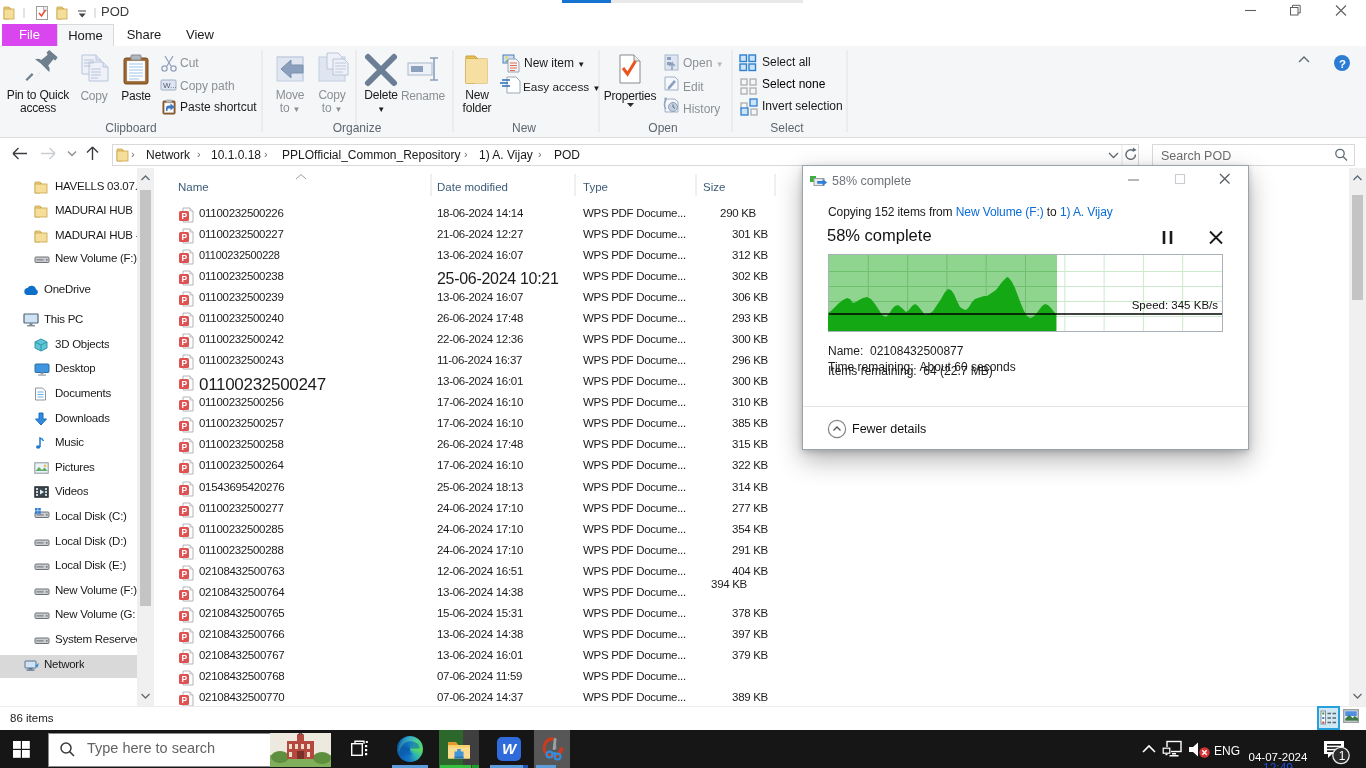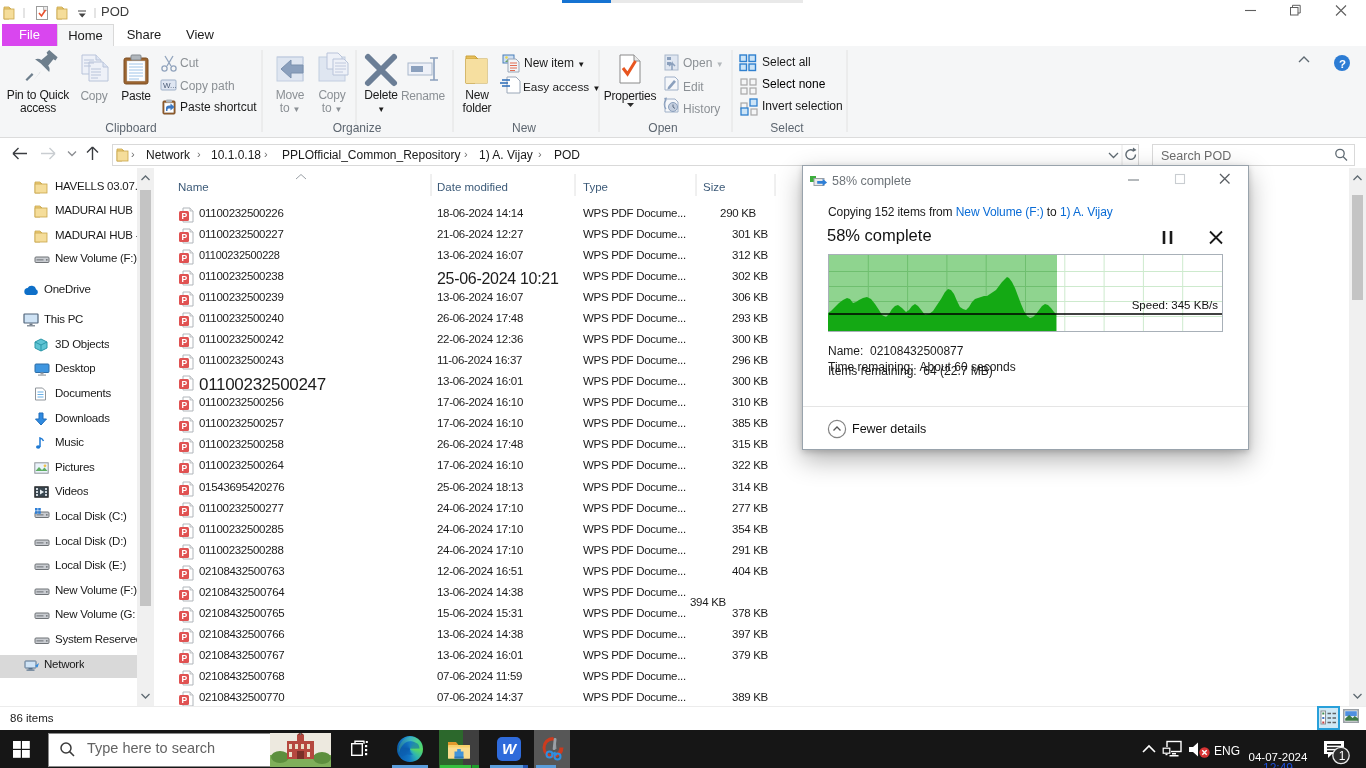--- a/index.html
+++ b/index.html
@@ -570,21 +570,21 @@
 <div class="ab" style="left:690px;top:565px;width:78px;text-align:right;font-size:11.5px;letter-spacing:-0.3px;color:#1c1c1c">404 KB</div>
 <svg class="ab" style="left:178px;top:586px" width="16" height="16" viewBox="0 0 16 16">
       <path d="M5 1 h7 l3 3 v11 h-10z" fill="#fff" stroke="#b0b5ba"></path>
       <path d="M12 1 v3 h3" fill="#e9e9e9" stroke="#b0b5ba" stroke-width="0.8"></path>
       <rect x="1" y="4" width="10" height="10" rx="1.5" fill="#e05252"></rect>
       <text x="3.4" y="12" font-size="8.5" fill="#fff" font-family="Liberation Sans" font-weight="bold">P</text>
     </svg>
 <div class="ab" style="left:199px;top:586px;font-size:11.5px;letter-spacing:-0.3px;color:#1c1c1c">02108432500764</div>
 <div class="ab" style="left:437px;top:586px;font-size:11.5px;letter-spacing:-0.3px;color:#1c1c1c">13-06-2024 14:38</div>
 <div class="ab" style="left:583px;top:586px;font-size:11.5px;letter-spacing:-0.3px;color:#1c1c1c">WPS PDF Docume...</div>
-<div class="ab" style="left:690px;top:596px;width:78px;text-align:left;font-size:11.5px;letter-spacing:-0.3px;color:#1c1c1c">394 KB</div>
+<div class="ab" style="left:690px;top:578px;width:78px;text-align:center;font-size:11.5px;letter-spacing:-0.3px;color:#1c1c1c">394 KB</div>
 <svg class="ab" style="left:178px;top:607px" width="16" height="16" viewBox="0 0 16 16">
       <path d="M5 1 h7 l3 3 v11 h-10z" fill="#fff" stroke="#b0b5ba"></path>
       <path d="M12 1 v3 h3" fill="#e9e9e9" stroke="#b0b5ba" stroke-width="0.8"></path>
       <rect x="1" y="4" width="10" height="10" rx="1.5" fill="#e05252"></rect>
       <text x="3.4" y="12" font-size="8.5" fill="#fff" font-family="Liberation Sans" font-weight="bold">P</text>
     </svg>
 <div class="ab" style="left:199px;top:607px;font-size:11.5px;letter-spacing:-0.3px;color:#1c1c1c">02108432500765</div>
 <div class="ab" style="left:437px;top:607px;font-size:11.5px;letter-spacing:-0.3px;color:#1c1c1c">15-06-2024 15:31</div>
 <div class="ab" style="left:583px;top:607px;font-size:11.5px;letter-spacing:-0.3px;color:#1c1c1c">WPS PDF Docume...</div>
 <div class="ab" style="left:690px;top:607px;width:78px;text-align:right;font-size:11.5px;letter-spacing:-0.3px;color:#1c1c1c">378 KB</div>

